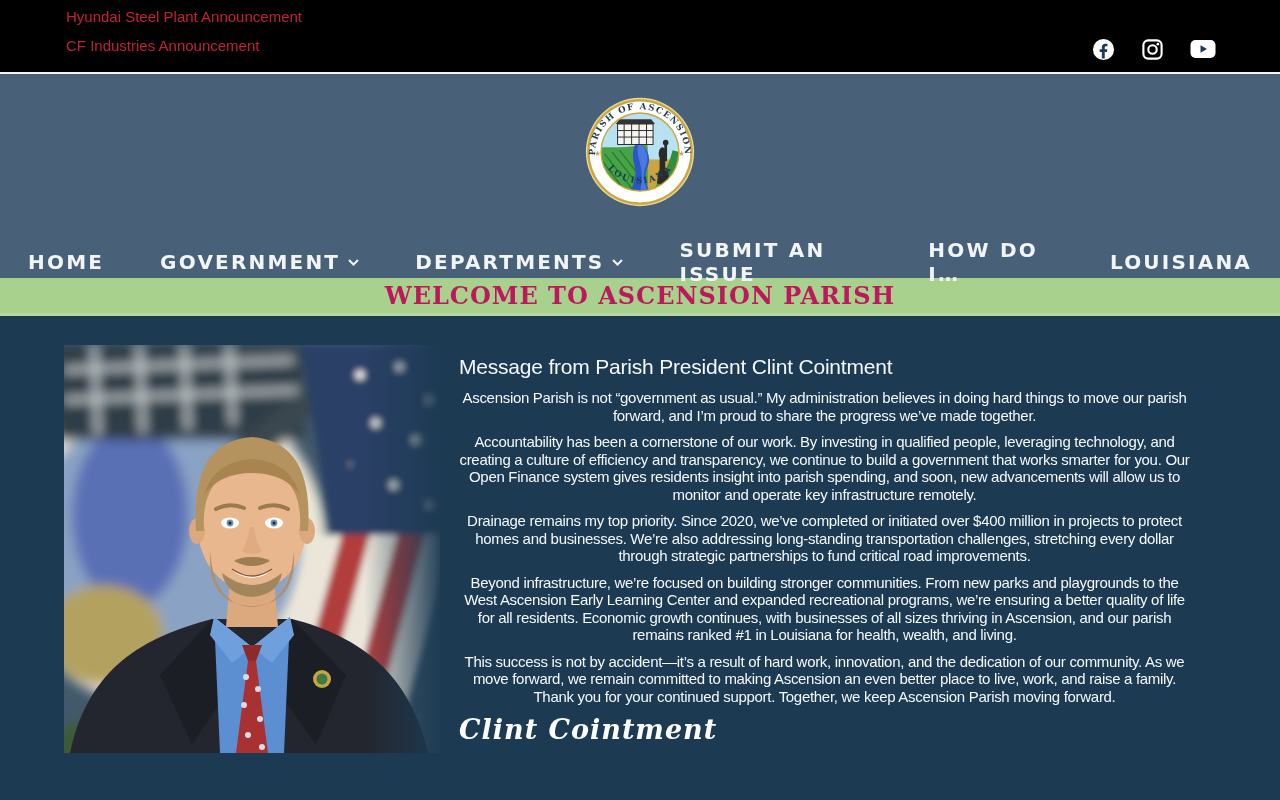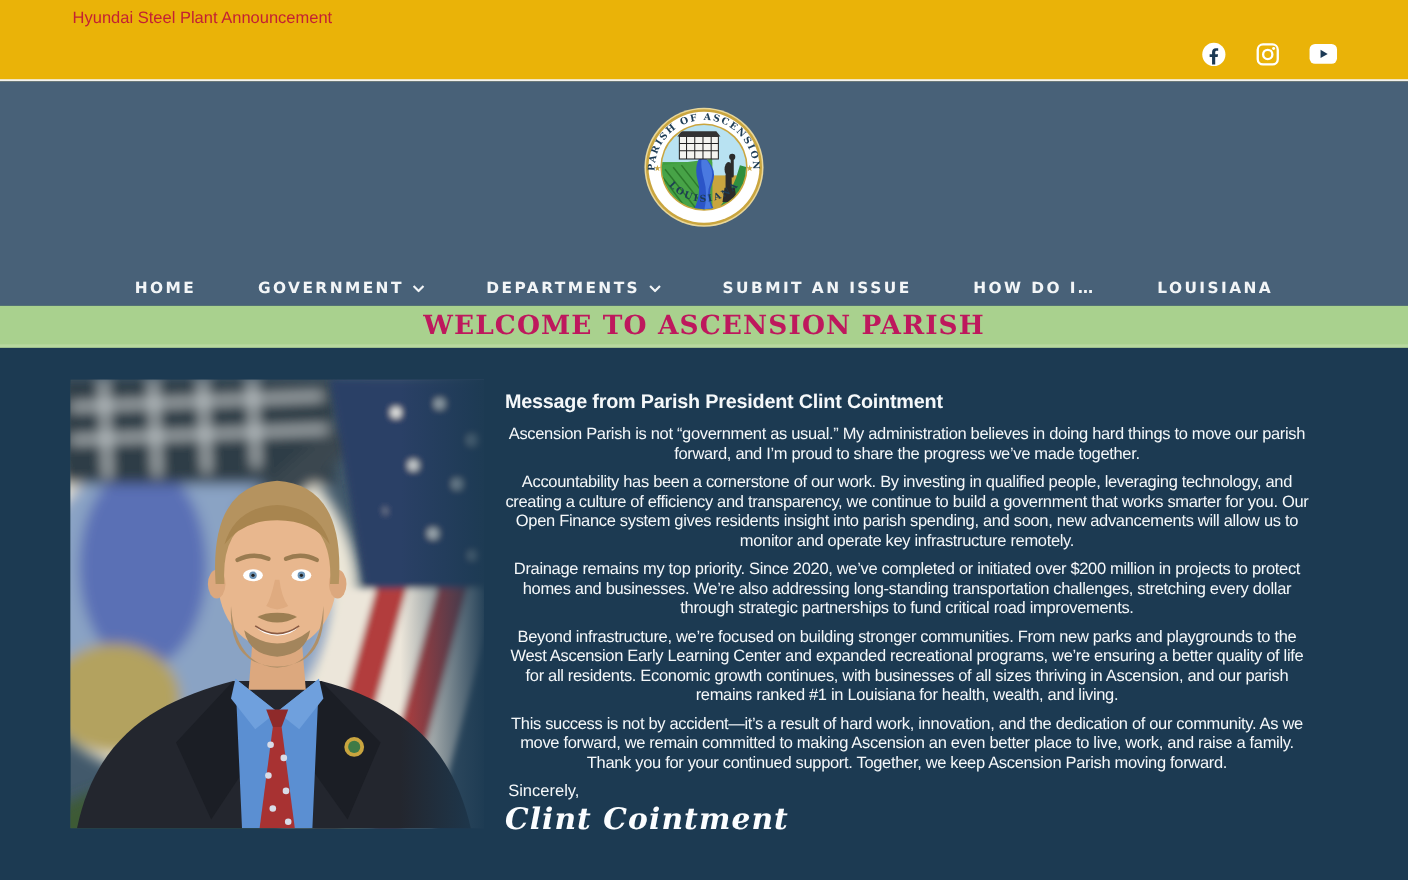--- a/index.html
+++ b/index.html
@@ -1,62 +1,63 @@
 <!DOCTYPE html>
 <html><head>
 <meta charset="utf-8">
 <style>
   * { margin:0; padding:0; box-sizing:border-box; }
   html,body { width:1280px; height:800px; overflow:hidden; }
   body { font-family:"Liberation Sans", sans-serif; background:#1c3a52; }
 
   
-  .topbar { background:#eab308; height:74px; padding:4px 64px 0 66px; border-bottom:2px solid #f2f2ee;
+  .topbar { background:#000000; height:74px; padding:4px 64px 0 66px; border-bottom:2px solid #f2f2ee;
             display:flex; justify-content:space-between; }
   .ann-col { display:flex; flex-direction:column; gap:7px; padding-top:2px; }
   .ann-link { color:#c32133; font-size:15px; line-height:22px; text-decoration:none; cursor:pointer; }
   .social { display:flex; align-items:center; gap:26px; padding-top:22px; }
   .social svg { display:block; }
 
   
   .header { background:#486178; padding-top:22px; }
   .logo-wrap { display:flex; justify-content:center; }
   .logo-wrap svg { display:block; }
   .nav-row { display:flex; justify-content:center; align-items:center; }
   .nav-row1 { margin-top:26px; height:44px; gap:0; }
   .nav-row2 { height:58px; }
-  .nav-item { color:#f2f5f7; font-size:14px; font-weight:bold; letter-spacing:2.2px;
+  .nav-item { color:#f2f5f7; font-size:20px; font-weight:bold; letter-spacing:2.2px;
               text-decoration:none; padding:0 28px; display:flex; align-items:center; gap:8px; cursor:pointer;
               font-family:"DejaVu Sans", sans-serif;margin-top:12px; }
   .chev { width:11px; height:7px; }
   .search-btn { margin-left:40px; cursor:pointer; display:flex; align-items:center; }
 
   
   .banner { background:#a9d18e; border-bottom:3px solid #b8d99f; height:38px;
             display:flex; align-items:center; justify-content:center; }
   .banner h1 { font-family:"DejaVu Serif", serif; font-weight:bold; font-size:24px;
                color:#be185d; letter-spacing:1px; line-height:1; }
 
   
   .content { display:flex; padding:29px 90px 0 64px; gap:19px; }
   .photo { width:376px; height:408px; flex-shrink:0; position:relative; }
   .photo svg { display:block; }
   .message { flex:1; color:#f5f8fa; padding-top:10px; }
-  .message h2 { font-size:18px; font-weight:bold; margin-bottom:10px; letter-spacing:-0.2px; }
+  .message h2 { font-size:21px; font-weight:normal; margin-bottom:10px; letter-spacing:-0.2px; }
   .message p { font-size:15px; line-height:17.5px; letter-spacing:-0.3px; margin-bottom:9px;text-align:center; }
   .closing { font-size:15px; margin-bottom:2px; padding-left:3px; }
   .signature { font-family:"DejaVu Serif", serif; font-style:italic; font-weight:bold;
                font-size:27px; letter-spacing:1px; color:#fbfdff; }
 </style>
 </head>
 <body>
 
 <div class="topbar">
   <div class="ann-col">
     <a class="ann-link" href="#">Hyundai Steel Plant Announcement</a>
+    <a class="ann-link" href="#">CF Industries Announcement</a>
   </div>
   <div class="social">
     <a href="#" aria-label="Facebook">
       <svg width="23" height="23" viewBox="0 0 24 24">
         <circle cx="12" cy="12" r="11" fill="#ffffff"></circle>
         <path d="M13.3 21.5v-7h2.3l.4-2.7h-2.7V9.9c0-.8.3-1.4 1.5-1.4h1.3V6.1c-.3 0-1.2-.1-2.2-.1-2.2 0-3.6 1.3-3.6 3.6v2.2H8v2.7h2.3v7z" fill="#1c3a55"></path>
       </svg>
     </a>
     <a href="#" aria-label="Instagram">
       <svg width="23" height="23" viewBox="0 0 24 24" fill="none" stroke="#ffffff">
@@ -283,19 +284,18 @@
 
         <rect x="300" y="0" width="76" height="408" fill="url(#edgeFade)"></rect>
       </g>
     </svg>
   </div>
 
   <div class="message">
     <h2>Message from Parish President Clint Cointment</h2>
     <p>Ascension Parish is not “government as usual.” My administration believes in doing hard things to move our parish forward, and I’m proud to share the progress we’ve made together.</p>
     <p>Accountability has been a cornerstone of our work. By investing in qualified people, leveraging technology, and creating a culture of efficiency and transparency, we continue to build a government that works smarter for you. Our Open Finance system gives residents insight into parish spending, and soon, new advancements will allow us to monitor and operate key infrastructure remotely.</p>
-    <p>Drainage remains my top priority. Since 2020, we’ve completed or initiated over $200 million in projects to protect homes and businesses. We’re also addressing long-standing transportation challenges, stretching every dollar through strategic partnerships to fund critical road improvements.</p>
+    <p>Drainage remains my top priority. Since 2020, we’ve completed or initiated over $400 million in projects to protect homes and businesses. We’re also addressing long-standing transportation challenges, stretching every dollar through strategic partnerships to fund critical road improvements.</p>
     <p>Beyond infrastructure, we’re focused on building stronger communities. From new parks and playgrounds to the West Ascension Early Learning Center and expanded recreational programs, we’re ensuring a better quality of life for all residents. Economic growth continues, with businesses of all sizes thriving in Ascension, and our parish remains ranked #1 in Louisiana for health, wealth, and living.</p>
     <p>This success is not by accident—it’s a result of hard work, innovation, and the dedication of our community. As we move forward, we remain committed to making Ascension an even better place to live, work, and raise a family. Thank you for your continued support. Together, we keep Ascension Parish moving forward.</p>
-    <div class="closing">Sincerely,</div>
     <div class="signature">Clint Cointment</div>
   </div>
 </div>
 
 </body></html>

